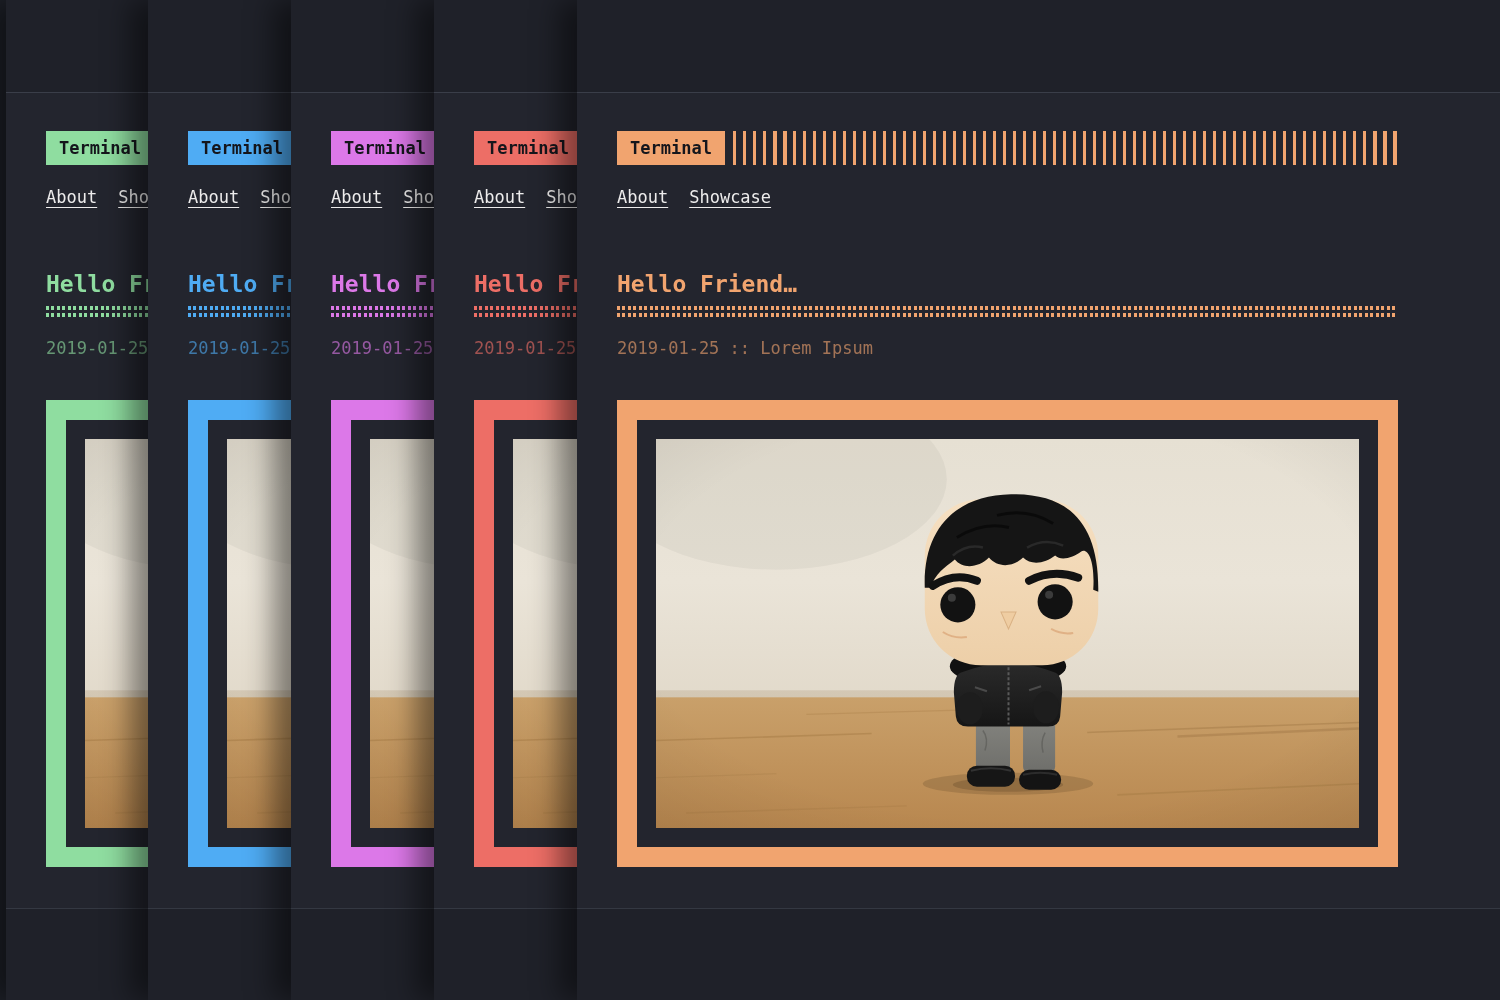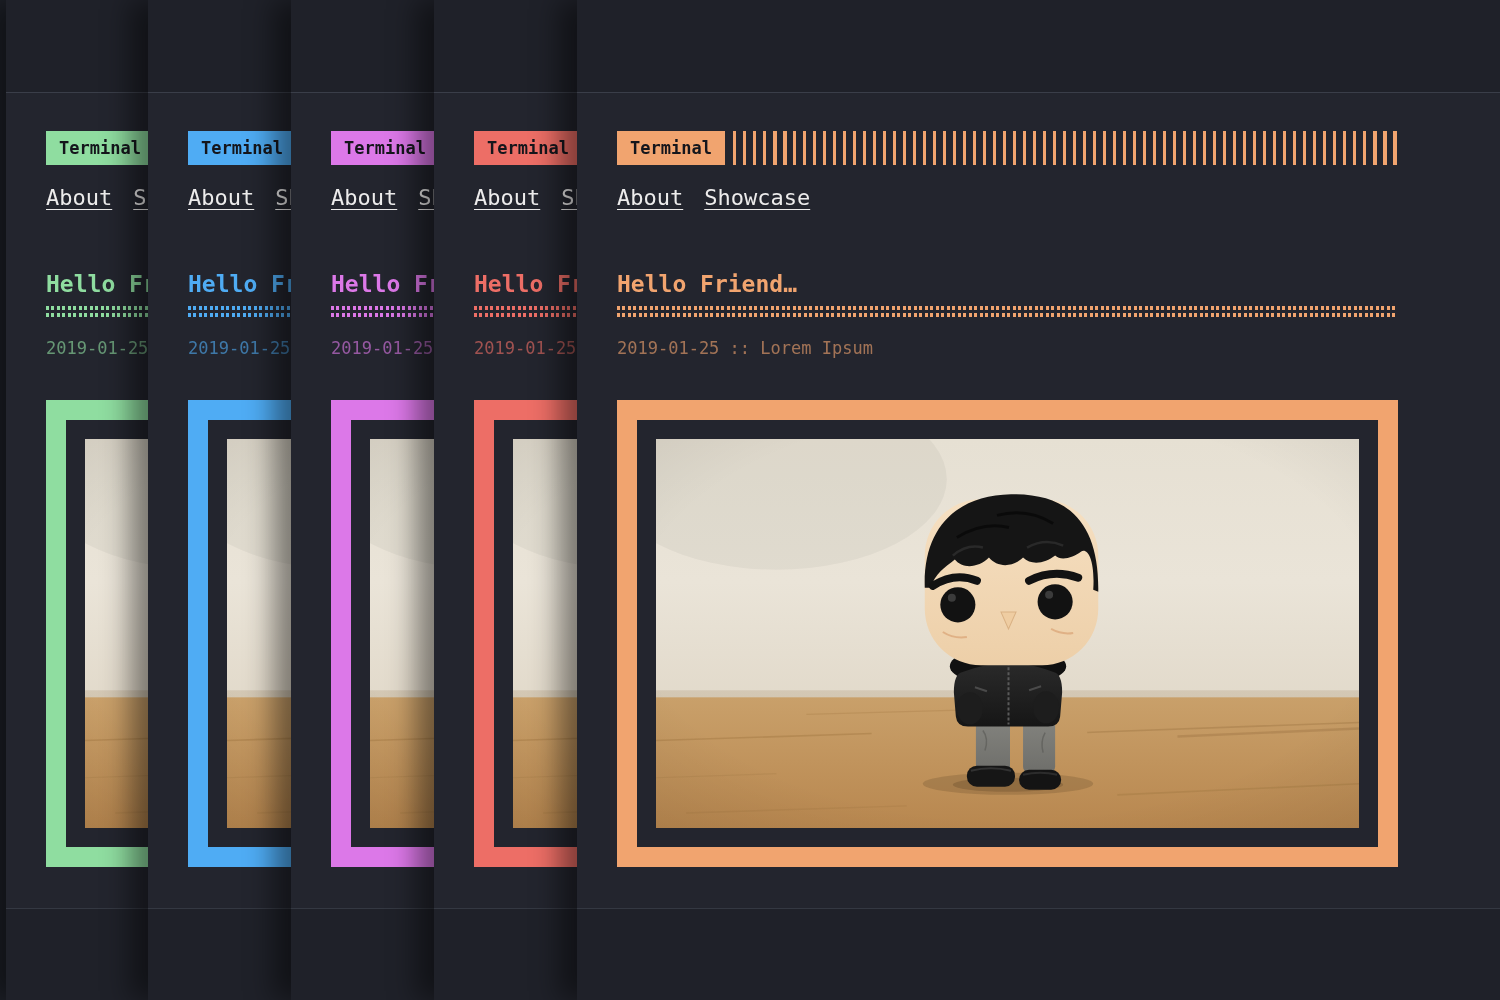--- a/index.html
+++ b/index.html
@@ -33,21 +33,21 @@
     padding:0 13px;font-size:17px;font-weight:bold;letter-spacing:0;
     text-decoration:none;cursor:pointer;flex:0 0 auto;
   }
   .bars{
     flex:1 1 auto;margin-left:8px;height:34px;
     background:repeating-linear-gradient(90deg,var(--accent) 0 3.5px,transparent 3.5px 10px);
   }
 
   nav{margin-top:23px;height:19px;display:flex;gap:21px;}
   nav a{
-    color:#edecec;font-size:22px;line-height:19px;
+    color:#edecec;font-size:17px;line-height:19px;
     text-decoration:underline;text-underline-offset:4px;text-decoration-thickness:1px;
     cursor:pointer;
   }
 
   .post-title{
     margin:65px 0 0 0;color:var(--accent);
     font-size:23px;line-height:24px;font-weight:bold;cursor:pointer;
   }
   .divider{margin-top:10px;width:781px;}
   .divider i{

